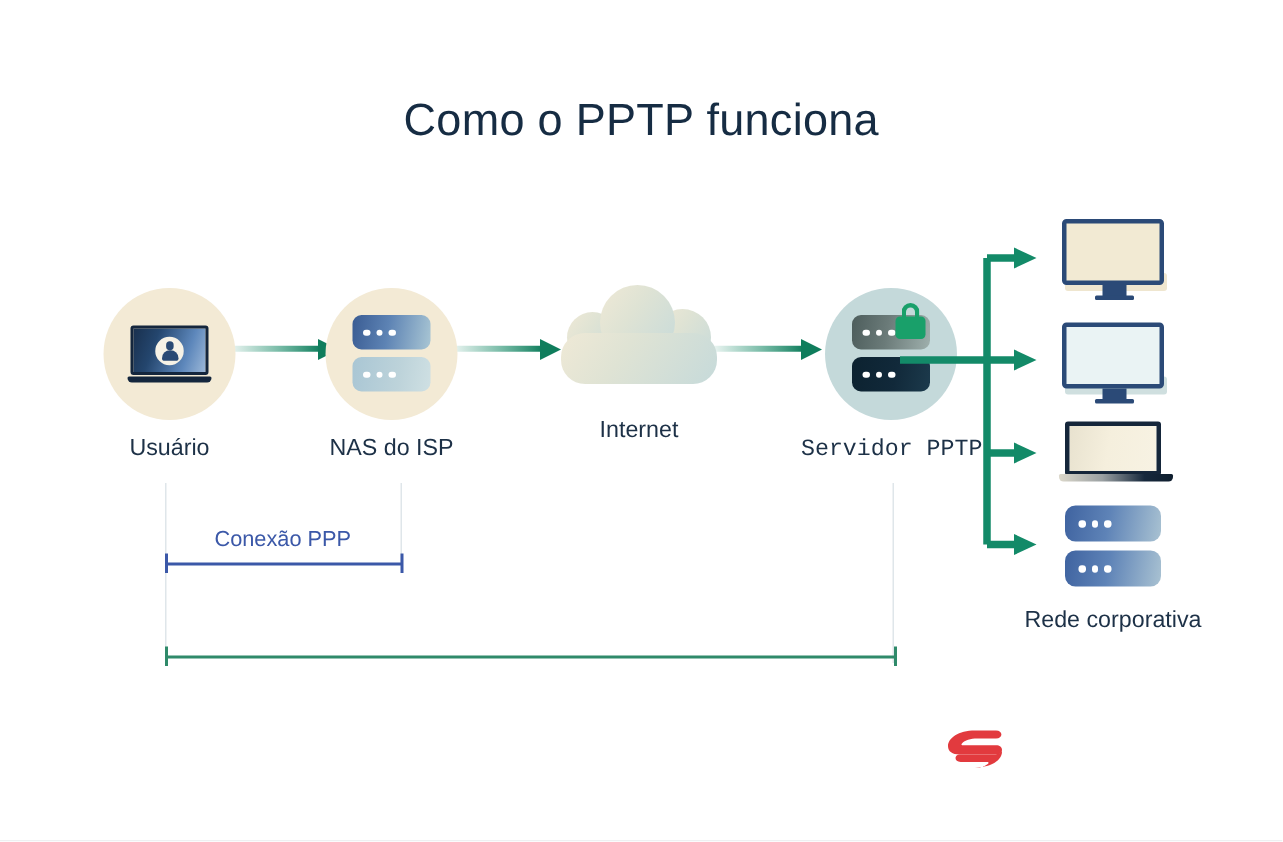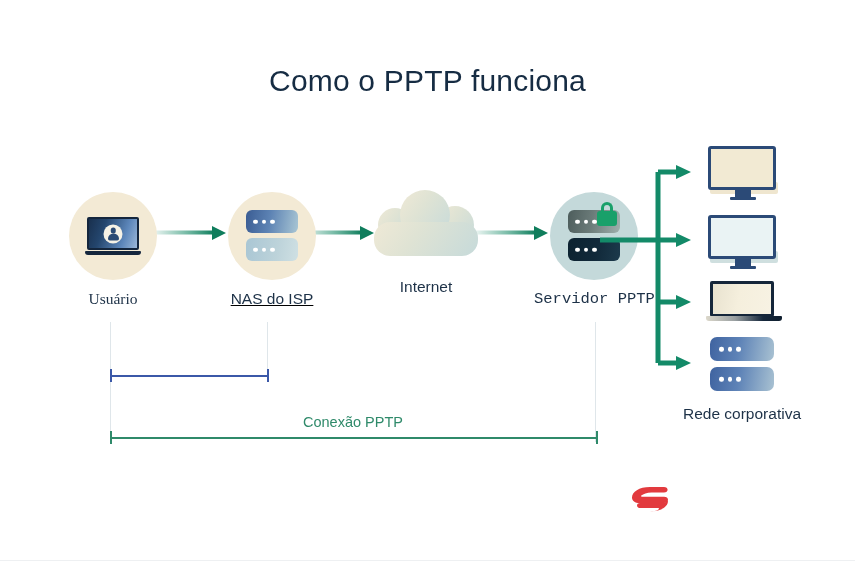--- a/index.html
+++ b/index.html
@@ -320,34 +320,34 @@
           <stop offset="0" stop-color="#168a67" stop-opacity="0"></stop>
           <stop offset="0.55" stop-color="#168a67" stop-opacity="0.55"></stop>
           <stop offset="1" stop-color="#0f7d5c" stop-opacity="1"></stop>
         </linearGradient>
       </defs>
       <rect x="0" y="10.5" width="66" height="4" fill="url(#ag3)"></rect>
       <path d="M64 6 L78 13 L64 20 Z" fill="#0f7d5c"></path>
     </svg>
   </div>
 
-  <div class="node" style="left:53px; top:188px;font-family:Liberation Serif, serif;">
+  <div class="node" style="left:53px; top:188px;">
     <div class="node-art">
       <div class="circle-bg circle-cream"></div>
       <div class="user-laptop">
         <div class="user-screen">
           <div class="user-avatar"></div>
         </div>
         <div class="user-base"></div>
       </div>
     </div>
     <div class="node-label">Usuário</div>
   </div>
 
-  <div class="node" style="left:212px; top:188px;text-decoration:underline;">
+  <div class="node" style="left:201px; top:188px;">
     <div class="node-art">
       <div class="circle-bg circle-cream"></div>
       <div class="srv srv-nas">
         <div class="srv-tier top">
           <div class="dots">
               <i></i>
               <i></i>
               <i></i>
             </div>
         </div>
@@ -456,31 +456,31 @@
         </div>
     </div>
   </div>
 
   <div class="devices-label">Rede corporativa</div>
 
   <div class="guide" style="left:110px; top:322px; height:120px;"></div>
   <div class="guide" style="left:267px; top:322px; height:54px;"></div>
   <div class="guide" style="left:595px; top:322px; height:120px;"></div>
 
+  <div class="bracket-label" style="left:110px; top:352px; width:157px; color:#3b58a8;">Conexão PPP</div>
   <div style="position:absolute; left:108px; top:368px;">
     <svg width="162" height="14" viewBox="0 0 162 14">
       <g stroke="#3b58a8" stroke-width="2" fill="none">
         <path d="M3 8 L160 8"></path>
         <path d="M3 1 L3 14"></path>
         <path d="M160 1 L160 14"></path>
       </g>
     </svg>
   </div>
 
-  <div class="bracket-label" style="left:110px; top:414px; width:486px; color:#2f8a6a;">Conexão PPTP</div>
   <div style="position:absolute; left:108px; top:430px;">
     <svg width="492" height="14" viewBox="0 0 492 14">
       <g stroke="#2f8a6a" stroke-width="2" fill="none">
         <path d="M3 8 L489 8"></path>
         <path d="M3 1 L3 14"></path>
         <path d="M489 1 L489 14"></path>
       </g>
     </svg>
   </div>
 

